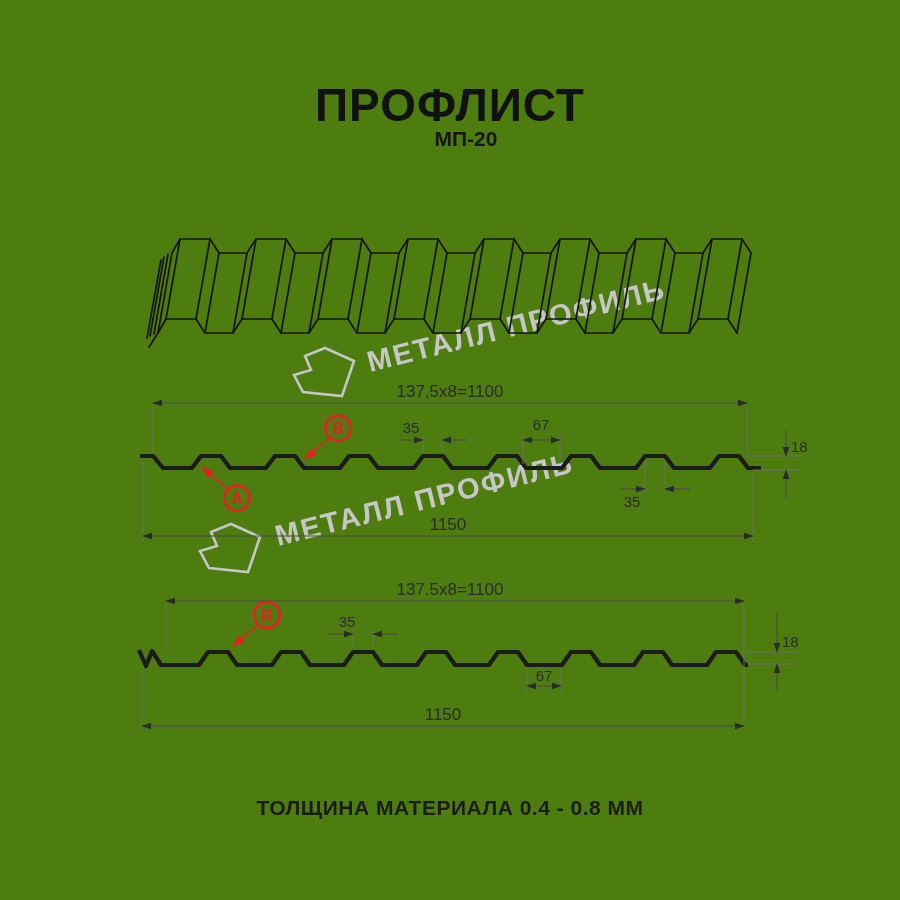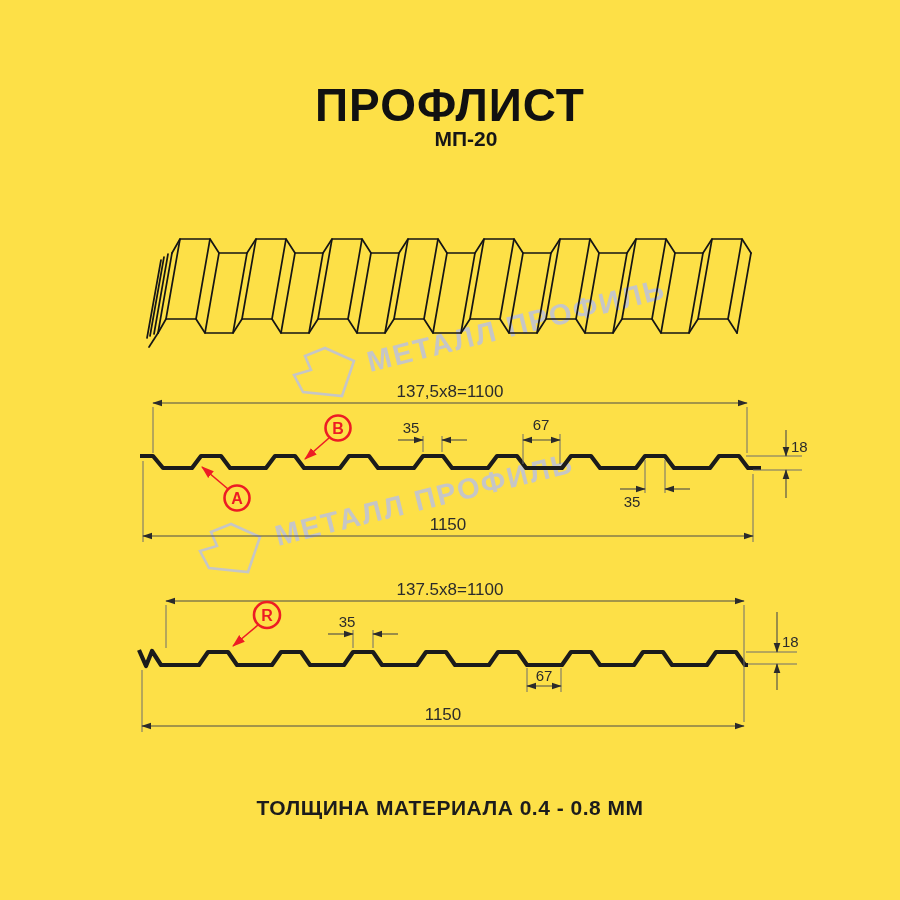--- a/index.html
+++ b/index.html
@@ -1,16 +1,16 @@
 <!DOCTYPE html>
 <html><head>
 <meta charset="utf-8">
 <style>
   html,body{margin:0;padding:0;background:#fff;}
-  .canvas{position:relative;width:900px;height:900px;background:#fde047;overflow:hidden;
+  .canvas{position:relative;width:900px;height:900px;background:#4d7c0f;overflow:hidden;
           font-family:"Liberation Sans", sans-serif;}
   .title{position:absolute;left:0;top:78px;width:100%;text-align:center;
          font-size:46px;font-weight:bold;letter-spacing:1px;color:#111;}
   .subtitle{position:absolute;left:16px;top:127px;width:100%;text-align:center;
          font-size:21px;font-weight:bold;color:#161616;}
   .footer{position:absolute;left:0;top:796px;width:100%;text-align:center;
          font-size:21px;font-weight:bold;letter-spacing:0.5px;color:#1c1c1c;}
   svg.art{position:absolute;left:0;top:0;}
   .thick{stroke:#1b1b1b;stroke-width:4.2;fill:none;stroke-linejoin:round;stroke-linecap:butt;}
   .thin{stroke:#4a4a4a;stroke-width:1.1;fill:none;}

